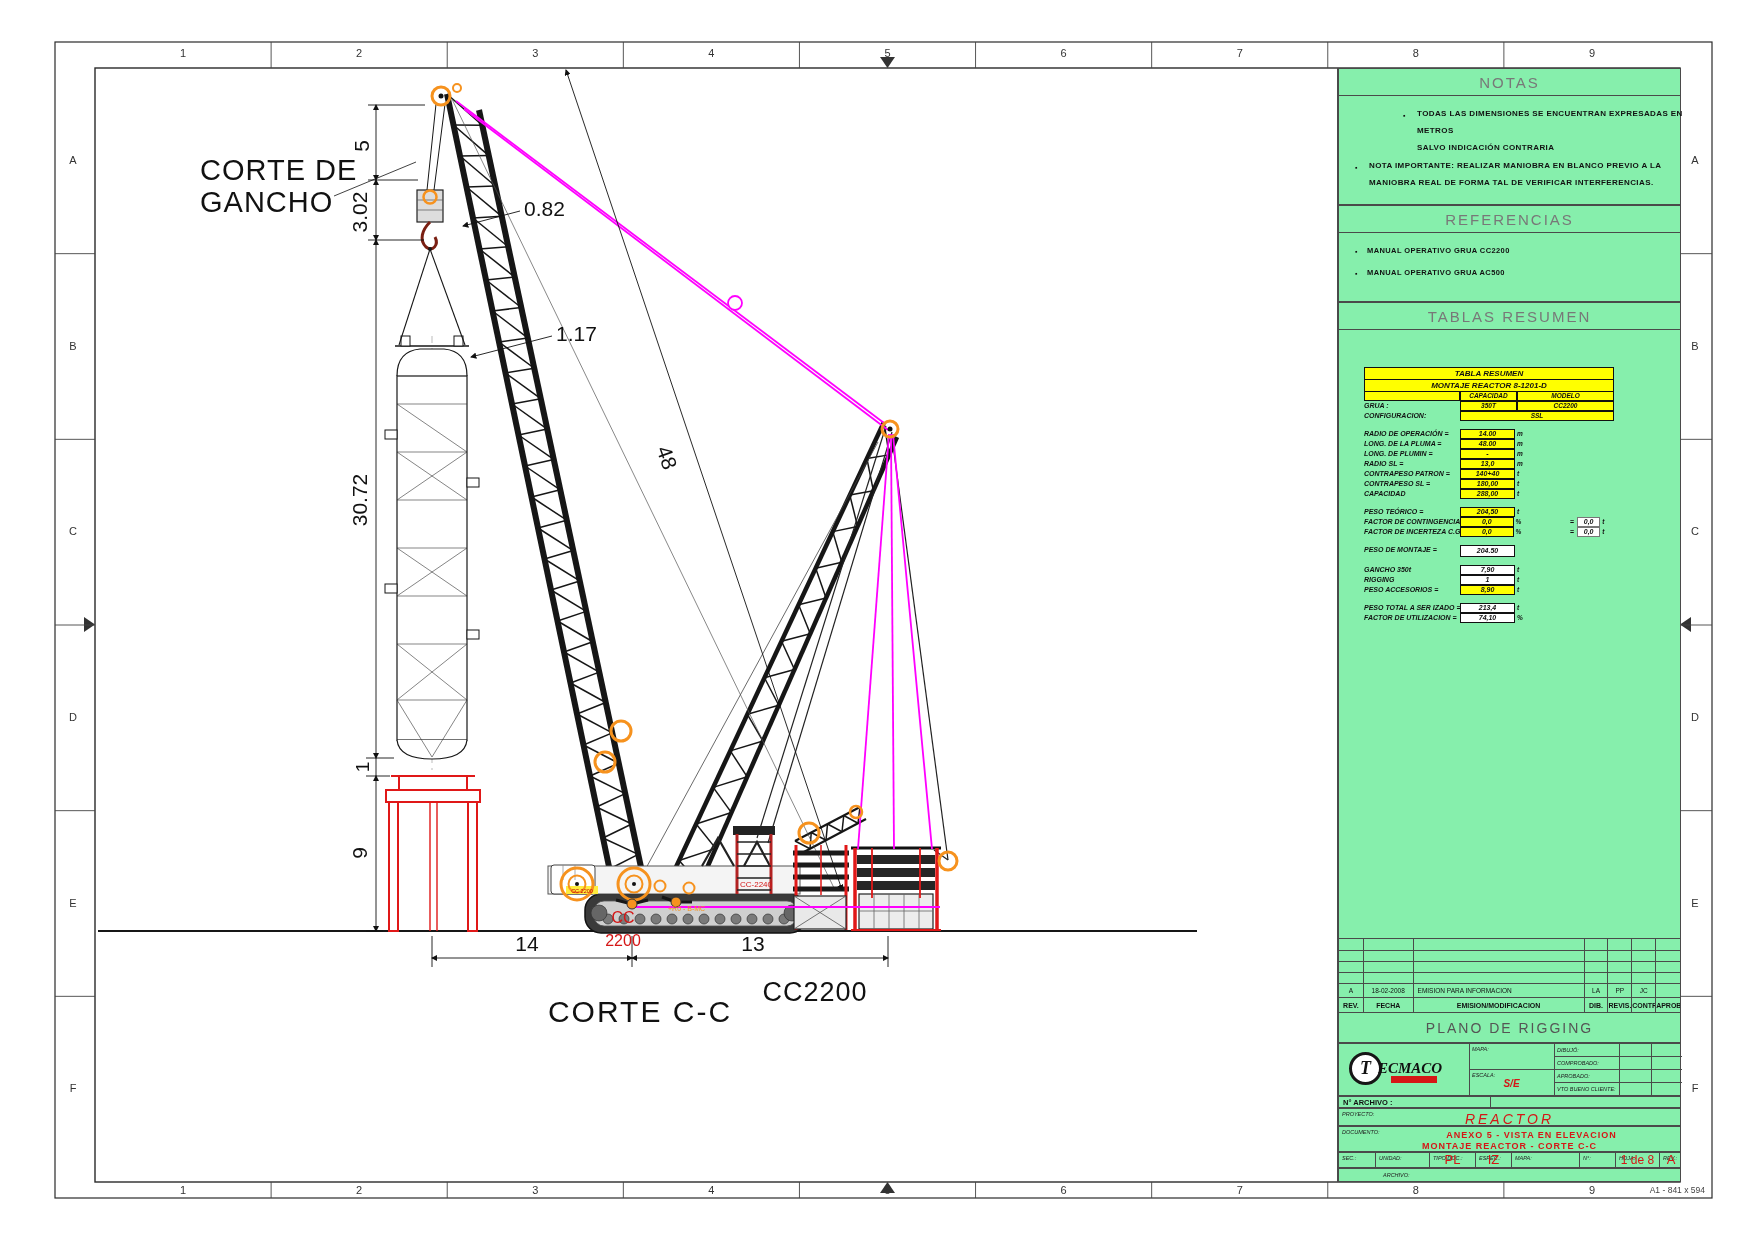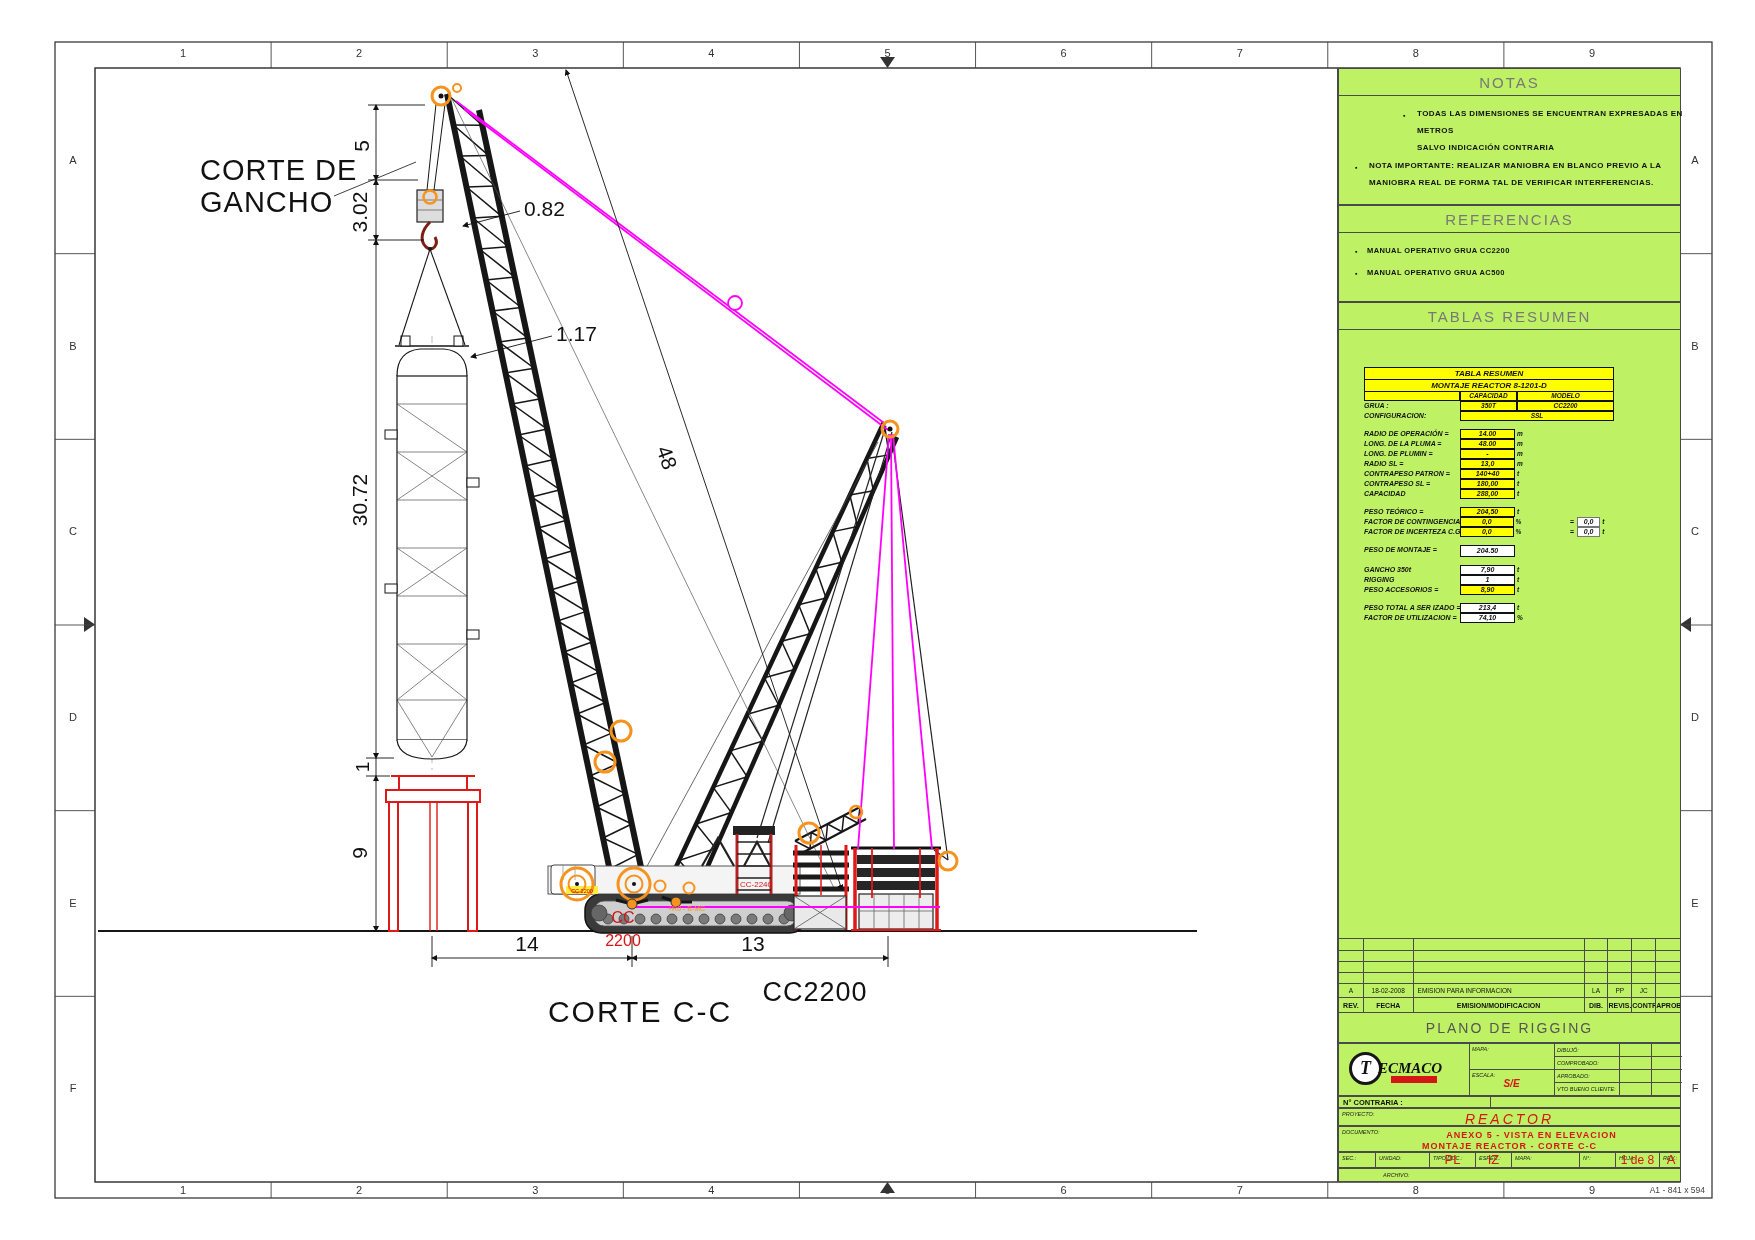--- a/index.html
+++ b/index.html
@@ -5,21 +5,21 @@
   html,body{margin:0;padding:0;background:#fff;}
   #sheet{position:relative;width:1755px;height:1240px;background:#fff;
          font-family:"Liberation Sans",sans-serif;overflow:hidden;color:#111;}
   svg{position:absolute;left:0;top:0;}
   .gl{position:absolute;font-size:11px;color:#333;width:18px;text-align:center;}
   #corner-label{position:absolute;left:1555px;top:1185px;width:150px;text-align:right;
                 font-size:8.5px;color:#444;}
   
   #panel{position:absolute;left:1337px;top:68px;width:343px;height:1114px;
          border-left:1px solid #4a4a4a;box-sizing:border-box;}
-  .box{position:absolute;left:0;width:343px;border:1px solid #4a4a4a;box-sizing:border-box;background:#bef264;}
+  .box{position:absolute;left:0;width:343px;border:1px solid #4a4a4a;box-sizing:border-box;background:#86efac;}
   .box-h{height:26px;border-bottom:1px solid #4a4a4a;display:flex;align-items:center;
          justify-content:center;font-size:15px;color:#787878;letter-spacing:2px;}
   .note-item{position:absolute;left:30px;width:300px;font-size:8px;font-weight:bold;
              letter-spacing:.4px;line-height:17px;color:#111;}
   .blt{position:absolute;left:-14px;top:2px;font-size:7px;}
   .ref-item{position:absolute;left:28px;font-size:7.5px;font-weight:bold;letter-spacing:.4px;color:#111;}
   .ref-item .blt{left:-12px;}
   
   .tbl{position:absolute;left:26px;top:299px;width:250px;font-style:italic;font-weight:bold;color:#111;}
   .trt{height:11px;line-height:11px;background:#ff0;border:1px solid #111;text-align:center;
@@ -665,21 +665,21 @@
           <div class="vline" style="left:97px;"></div>
         </div>
       <div class="sign-row" style="top:39px;border-bottom:none;">
           <span class="tiny">VTO BUENO CLIENTE:</span>
           <div class="vline" style="left:65px;"></div>
           <div class="vline" style="left:97px;"></div>
         </div>
     </div>
 
     <div class="box" style="top:1028px;height:12px;">
-      <span style="position:absolute;left:4px;top:1px;font-size:7.5px;font-weight:bold;">N° CONTRARIA :</span>
+      <span style="position:absolute;left:4px;top:1px;font-size:7.5px;font-weight:bold;">N° ARCHIVO :</span>
       <div class="vline" style="left:151px;"></div>
     </div>
 
     <div class="box" style="top:1040px;height:18px;">
       <span class="tiny">PROYECTO:</span>
       <div style="position:absolute;left:0;right:0;top:2px;text-align:center;font-size:14px;letter-spacing:3px;font-style:italic;" class="redval">REACTOR</div>
     </div>
 
     <div class="box" style="top:1058px;height:26px;">
       <span class="tiny">DOCUMENTO:</span>

